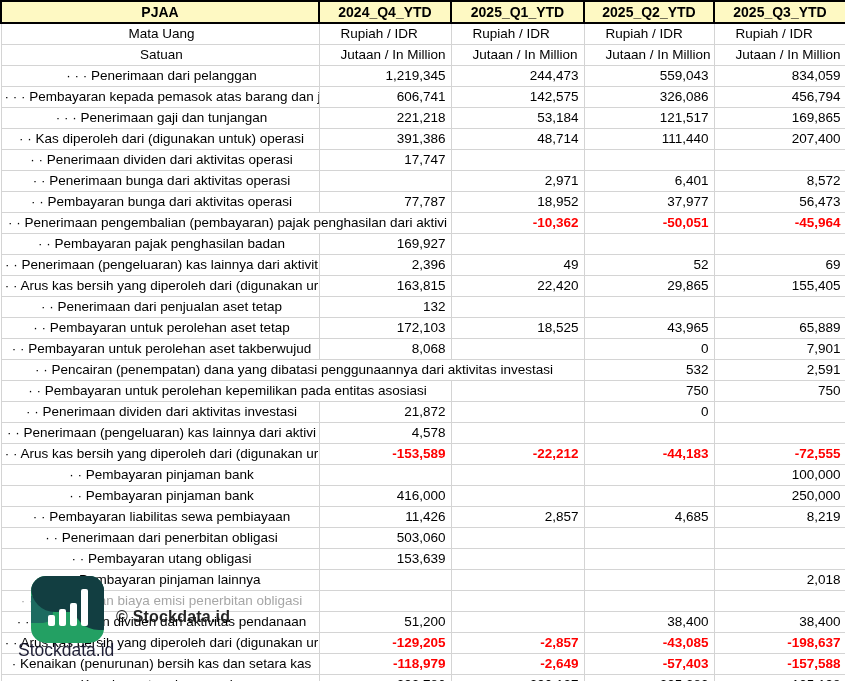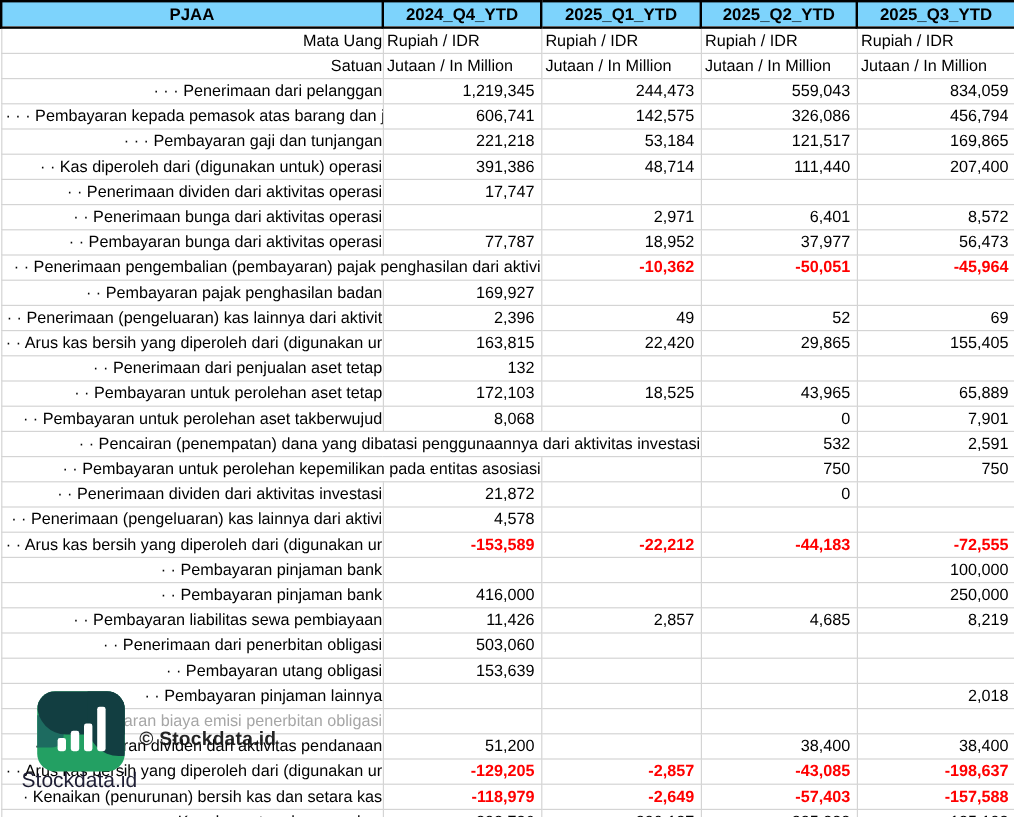--- a/index.html
+++ b/index.html
@@ -8,24 +8,24 @@
     background:#fff;color:#000;
     font-family:"Liberation Sans",sans-serif;
   }
   table{border-collapse:collapse;table-layout:fixed;width:845px;}
   td,th{
     height:20px;padding:0;font-size:13.5px;line-height:20px;
     border:1px solid #d4d4d4;overflow:hidden;white-space:nowrap;
   }
   thead th{
     height:20px;font-size:14px;font-weight:bold;text-align:center;
-    border:2px solid #000;background:#7dd3fc;
+    border:2px solid #000;background:#fef9c3;
   }
-  td.label{text-align:right;padding-left:3px;margin-top:19px;}
-  td.meta{text-align:left;padding-left:3px;}
+  td.label{text-align:center;padding-left:3px;margin-top:19px;}
+  td.meta{text-align:left;padding-left:21px;}
   td.num{text-align:right;padding-right:5px;}
   .neg{color:#ff0000;font-weight:bold;}
   .gray{color:#a6a6a6;}
   tbody tr:last-child td{border-bottom:2px solid #000;}
 
   
   .wm{position:absolute;z-index:5;}
   #wm-logo{left:31px;top:576px;width:73px;height:67px;}
   .logo-base{position:absolute;inset:0;background:#23a063;border-radius:15px;overflow:hidden;}
   .logo-dark{position:absolute;top:0;left:0;right:0;height:53%;background:#123e41;border-radius:0 0 0 24px;}
@@ -82,21 +82,21 @@
         <td class="num">834,059</td>
       </tr>
       <tr>
         <td class="label">· · · Pembayaran kepada pemasok atas barang dan ja</td>
         <td class="num">606,741</td>
         <td class="num">142,575</td>
         <td class="num">326,086</td>
         <td class="num">456,794</td>
       </tr>
       <tr>
-        <td class="label">· · · Pembayaran gaji dan tunjangan</td>
+        <td class="label">· · · Penerimaan gaji dan tunjangan</td>
         <td class="num">221,218</td>
         <td class="num">53,184</td>
         <td class="num">121,517</td>
         <td class="num">169,865</td>
       </tr>
       <tr>
         <td class="label">· · Kas diperoleh dari (digunakan untuk) operasi</td>
         <td class="num">391,386</td>
         <td class="num">48,714</td>
         <td class="num">111,440</td>

